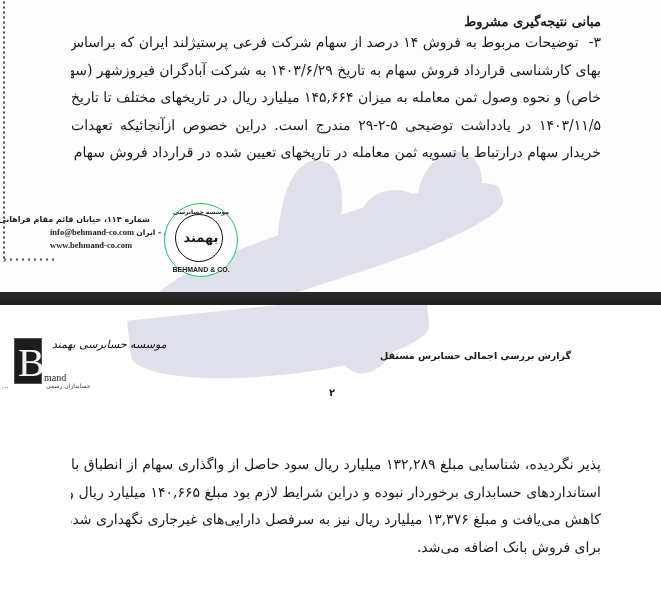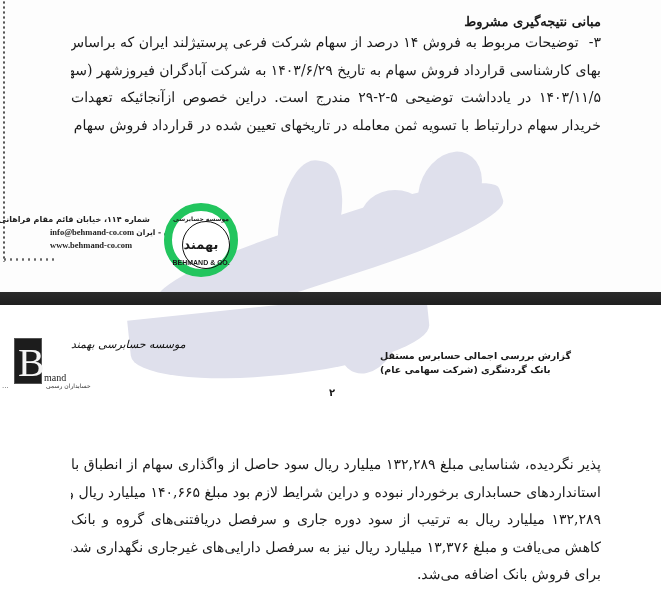--- a/index.html
+++ b/index.html
@@ -36,31 +36,31 @@
     .para-top { top: 29px; }
     .item-num { display: inline-block; margin-left: 10px; }
 
     .contact { position: absolute; left: 50px; top: 214px; width: 100px; font-size: 8px; line-height: 12px; }
     .contact .addr { direction: rtl; text-align: center; font-weight: bold; color: #222; white-space: nowrap; }
     .contact .email, .contact .web { font-family: "Liberation Serif", serif; font-weight: bold; font-size: 8.5px; color: #222; white-space: nowrap; }
     .contact .email { text-align: left; }
     .contact .email .city { direction: rtl; font-family: "DejaVu Sans", sans-serif; font-size: 7.5px; margin-right: 4px; }
 
     .seal { position: absolute; left: 164px; top: 203px; width: 74px; height: 74px; border-radius: 50%;
-      border: 8px solid #22c55e; background: #fff; }
+      border: 1px solid #22c55e; background: #fff; }
     .seal .inner { position: absolute; left: 10px; top: 10px; width: 48px; height: 48px; border-radius: 50%; border: 1.5px solid #111; }
     .seal .center-text { position: absolute; left: 6px; right: 6px; top: 26px; text-align: center; font-size: 13px; font-weight: bold; direction: rtl; letter-spacing: -1px; }
     .seal .top-text { position: absolute; left: 0; right: 0; top: 4px; text-align: center; font-size: 6px; font-weight: bold; direction: rtl; }
     .seal .bottom-text { position: absolute; left: 0; right: 0; bottom: 3px; text-align: center; font-size: 7px; font-weight: bold; font-family: "Liberation Sans", sans-serif; }
 
     
     .logo-box { position: absolute; left: 14px; top: 33px; width: 28px; height: 46px; background: #1c1c1c;
       border: 1px solid #555; }
     .logo-box .letter { position: absolute; left: 3px; top: 2px; font-family: "Liberation Serif", serif; font-size: 40px; color: #f4f4f4; line-height: 44px; }
-    .logo-script { position: absolute; left: 52px; top: 33px; font-size: 11px; font-style: italic; direction: rtl; color: #111; white-space: nowrap; margin-left: 19px; }
+    .logo-script { position: absolute; left: 52px; top: 33px; font-size: 11px; font-style: italic; direction: rtl; color: #111; white-space: nowrap; }
     .logo-sub1 { position: absolute; left: 44px; top: 67px; font-family: "Liberation Serif", serif; font-size: 10px; color: #222; }
     .logo-sub2 { position: absolute; left: 46px; top: 77px; font-size: 6px; direction: rtl; color: #333; }
     .logo-dots { position: absolute; left: 2px; top: 77px; font-size: 7px; color: #444; letter-spacing: 0; }
 
     .page-num { position: absolute; left: 329px; top: 82px; font-size: 10px; font-weight: bold; }
     .report-title { position: absolute; right: 90px; top: 44px; font-size: 9.5px; font-weight: bold; text-align: left; direction: rtl; line-height: 14px; white-space: nowrap; }
 
     .para-bottom { top: 146px; }
   </style>
 </head>
@@ -75,20 +75,21 @@
   </div>
 
   <div class="dotted-margin"></div>
   <div class="dotted-bottom"></div>
 
   <div class="section-title rtl">مبانی نتیجه‌گیری مشروط</div>
 
   <div class="para para-top rtl">
     <span class="line"><span class="item-num">۳-</span><span>توضیحات مربوط به فروش ۱۴ درصد از سهام شرکت فرعی پرستیژلند ایران که براساس ۸۰٪</span></span>
     <span class="line">بهای کارشناسی قرارداد فروش سهام به تاریخ ۱۴۰۳/۶/۲۹ به شرکت آبادگران فیروزشهر (سهامی</span>
+    <span class="line">خاص) و نحوه وصول ثمن معامله به میزان ۱۴۵,۶۶۴ میلیارد ریال در تاریخهای مختلف تا تاریخ</span>
     <span class="line">۱۴۰۳/۱۱/۵ در یادداشت توضیحی ۵-۲-۲۹ مندرج است. دراین خصوص ازآنجائیکه تعهدات</span>
     <span class="line">خریدار سهام درارتباط با تسویه ثمن معامله در تاریخهای تعیین شده در قرارداد فروش سهام امکان</span>
   </div>
 
   <div class="contact">
     <div class="addr">شماره ۱۱۴، خیابان قائم مقام فراهانی</div>
     <div class="email">
       <span>info@behmand-co.com</span>
       <span class="city">تهران - ایران</span>
     </div>
@@ -116,23 +117,21 @@
   </div>
   <div class="logo-script">موسسه حسابرسی بهمند</div>
   <div class="logo-sub1">mand</div>
   <div class="logo-sub2">حسابداران رسمی</div>
   <div class="logo-dots">...</div>
 
   <div class="page-num">۲</div>
 
   <div class="report-title">
     <div>گزارش بررسی اجمالی حسابرس مستقل</div>
-    <div>بانک گردشگری (شرکت سهامی عام)</div>
   </div>
 
   <div class="para para-bottom rtl">
     <span class="line">پذیر نگردیده، شناسایی مبلغ ۱۳۲,۲۸۹ میلیارد ریال سود حاصل از واگذاری سهام از انطباق با</span>
     <span class="line">استانداردهای حسابداری برخوردار نبوده و دراین شرایط لازم بود مبلغ ۱۴۰,۶۶۵ میلیارد ریال و</span>
-    <span class="line">۱۳۲,۲۸۹ میلیارد ریال به ترتیب از سود دوره جاری و سرفصل دریافتنی‌های گروه و بانک</span>
     <span class="line">کاهش می‌یافت و مبلغ ۱۳,۳۷۶ میلیارد ریال نیز به سرفصل دارایی‌های غیرجاری نگهداری شده</span>
     <span class="line last">برای فروش بانک اضافه می‌شد.</span>
   </div>
 </div>
 
 </body></html>

